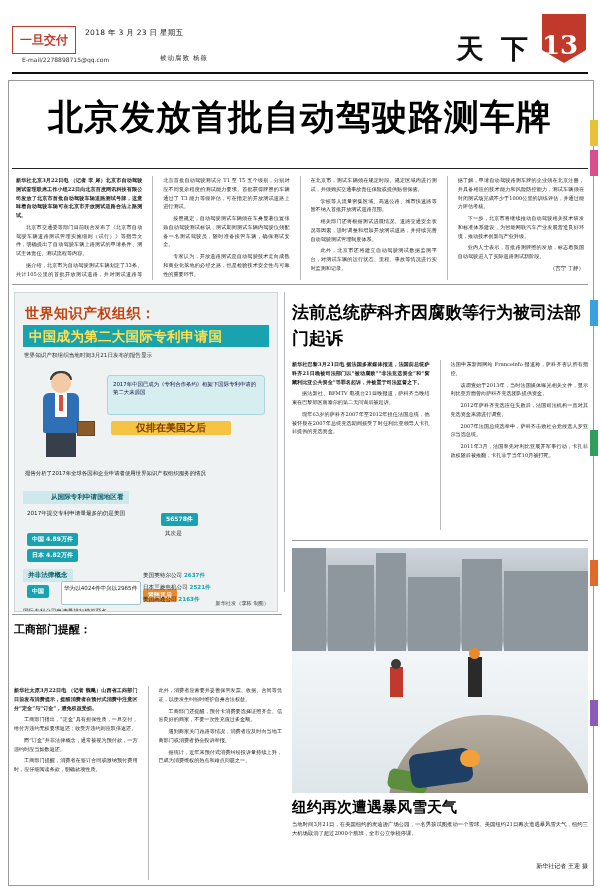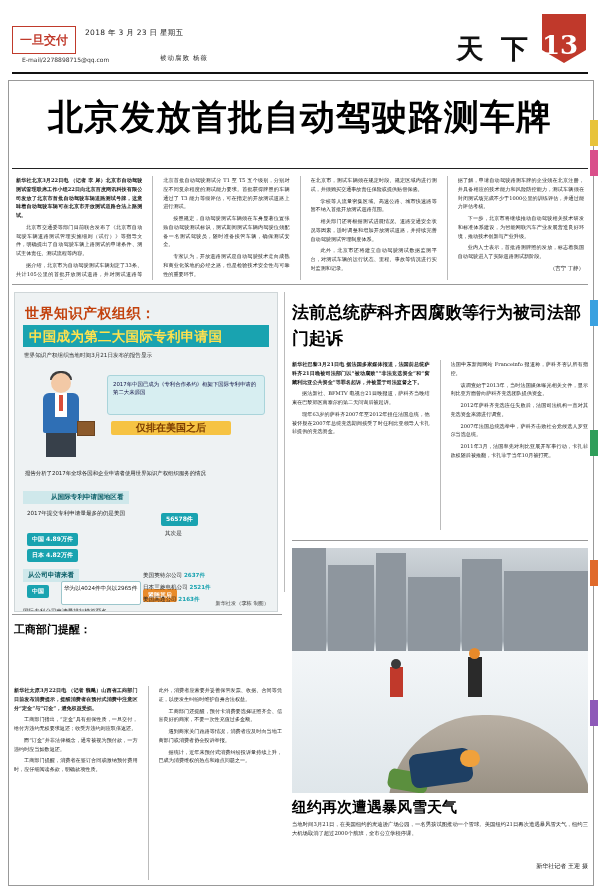--- a/index.html
+++ b/index.html
@@ -444,21 +444,21 @@
     <div class="ig-callout2">仅排在美国之后</div>
     <div class="ig-note">报告分析了2017年全球各国和企业申请者使用世界知识产权组织服务的情况</div>
 
     <div class="ig-secthead" style="top:198px;padding-left:28px;">从国际专利申请国地区看</div>
     <div class="ig-label" style="left:12px; top:216px; width:128px;">2017年提交专利申请量最多的仍是美国</div>
     <div class="chip" style="left:146px; top:220px;">56578件</div>
     <div class="ig-label" style="left:150px; top:236px;">其次是</div>
     <div class="chip" style="left:12px; top:240px;"><span>中国</span>&nbsp;<span>4.89万件</span></div>
     <div class="chip" style="left:12px; top:256px;"><span>日本</span>&nbsp;<span>4.82万件</span></div>
 
-    <div class="ig-secthead" style="top:276px;">从公司申请来看</div>
+    <div class="ig-secthead" style="top:276px;">并非法律概念</div>
     <div class="chip" style="left:12px; top:292px;">中国</div>
     <div class="ig-box" style="left:46px; top:288px; width:78px; height:22px;"></div>
     <div class="ig-label" style="left:49px; top:291px; width:74px;">华为以4024件中兴以2965件</div>
     <div class="ig-label" style="left:8px; top:314px; width:120px;">国际专利公司申请量排行榜前两名</div>
     <div class="chip orange" style="left:128px; top:296px;">紧随其后</div>
     <div class="ig-label" style="left:128px; top:278px;"><span>美国英特尔公司</span> <b style="color:#19a3b0">2637件</b></div>
     <div class="ig-label" style="left:128px; top:290px;"><span>日本三菱电机公司</span> <b style="color:#19a3b0">2521件</b></div>
     <div class="ig-label" style="left:128px; top:302px;"><span>美国高通公司</span> <b style="color:#19a3b0">2163件</b></div>
 
     <div class="ig-src">新华社发（李栋 制图）</div>

